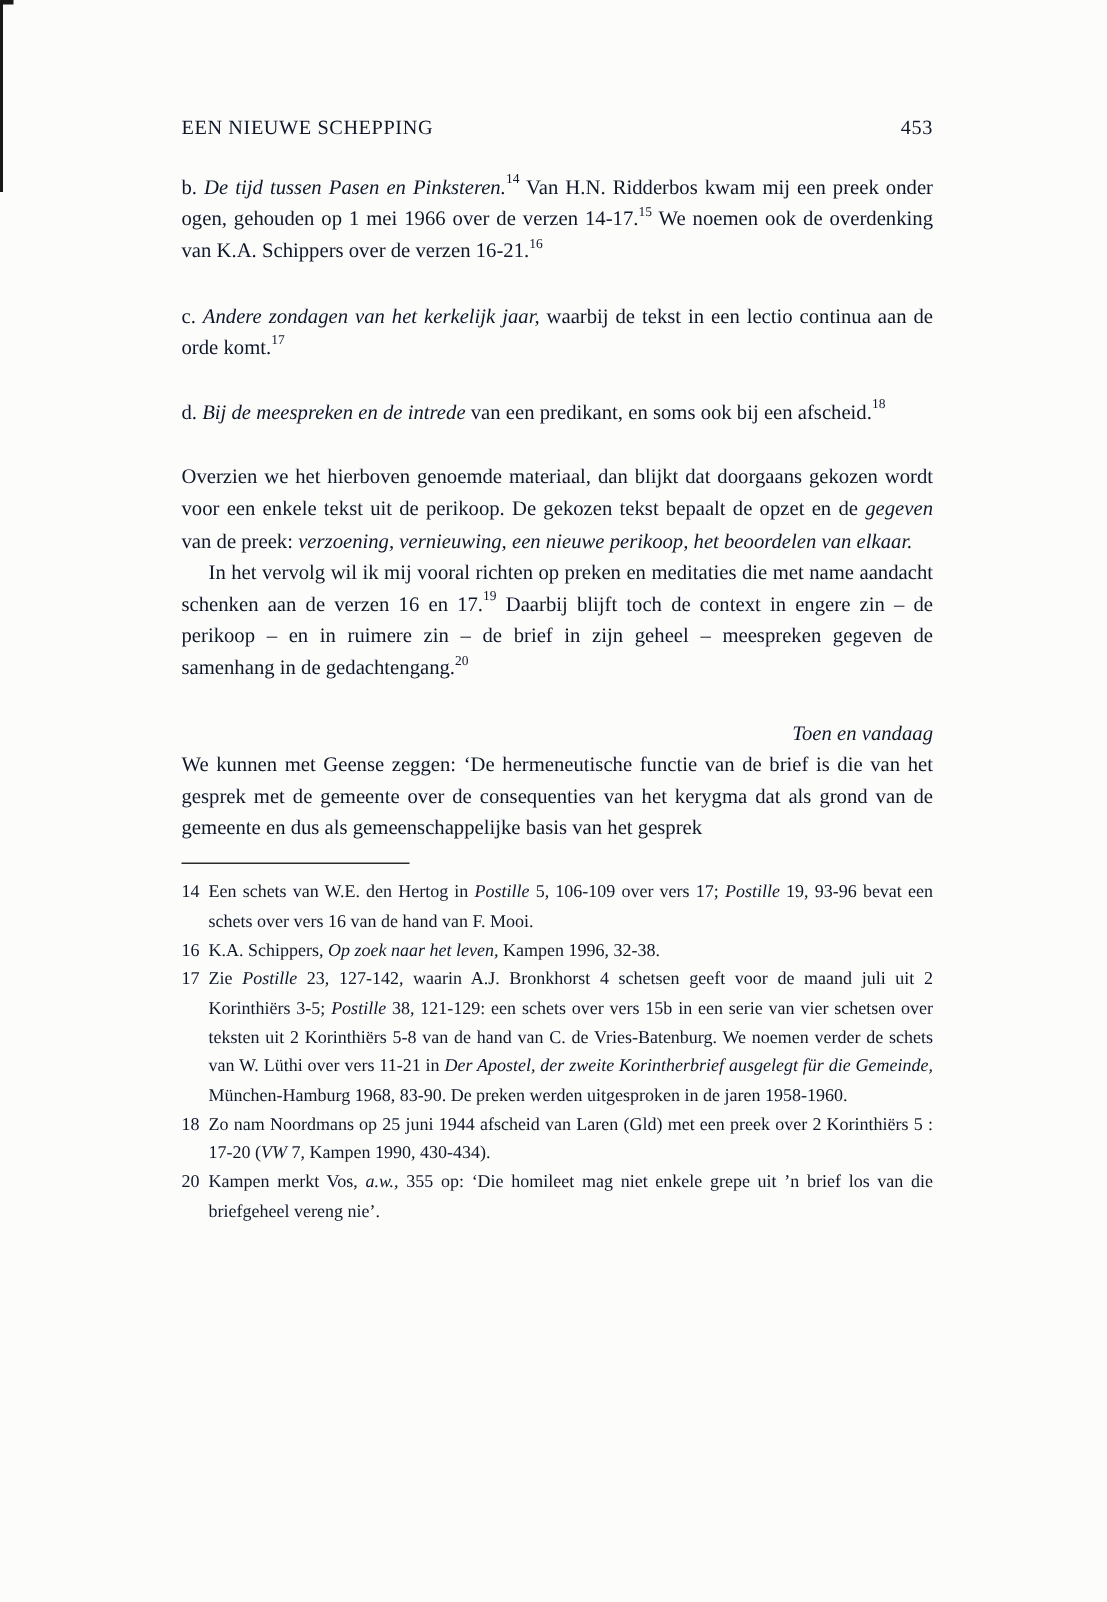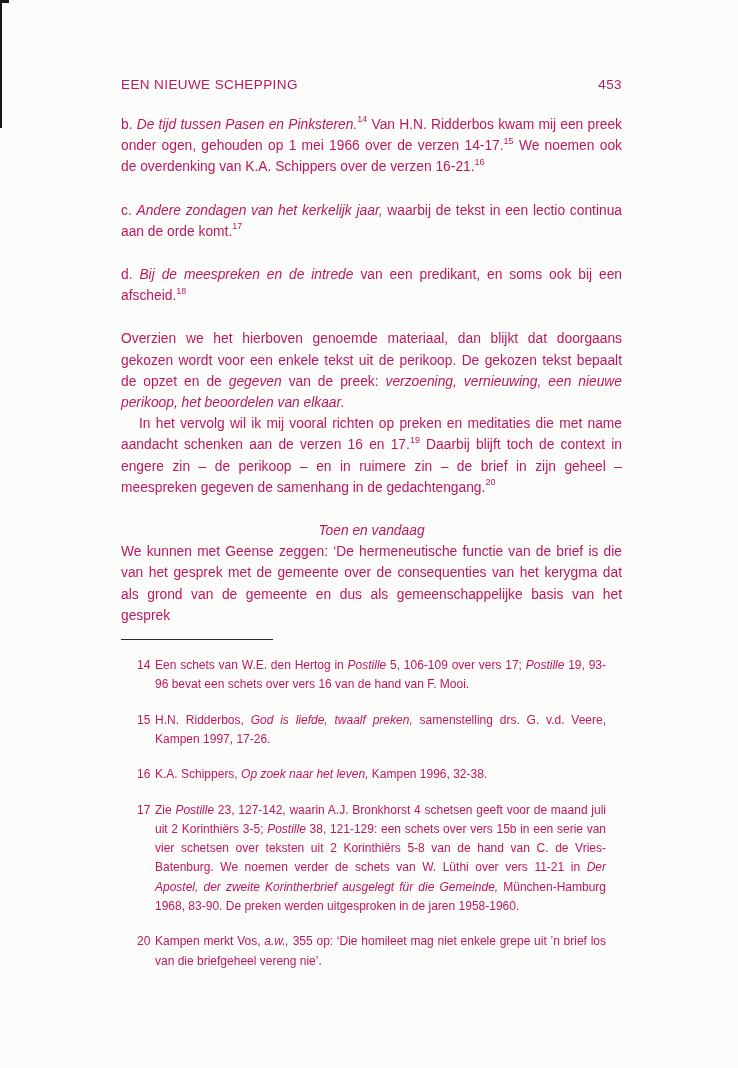--- a/index.html
+++ b/index.html
@@ -6,22 +6,22 @@
     margin: 0;
     padding: 0;
     background: #ffffff;
   }
   .page {
     position: relative;
     width: 738px;
     height: 1068px;
     background: #fcfcfa;
     overflow: hidden;
-    font-family: Liberation Sans, sans-serif;
-    color: #be185d;
+    font-family: Liberation Serif, serif;
+    color: #0f172a;
   }
   .scan-edge {
     position: absolute;
     left: 0;
     top: 0;
     width: 2px;
     height: 128px;
     background: #191919;
   }
   .scan-corner {
@@ -52,41 +52,41 @@
     font-size: 13.8px;
     line-height: 21.2px;
     text-align: justify;
   }
   .body-text h3.section-heading {
     margin: 0;
     font-size: 13.8px;
     line-height: 21.2px;
     font-style: italic;
     font-weight: normal;
-    text-align: center;
+    text-align: right;
   }
   .body-text .gap { margin-top: 22px !important; }
   .body-text .indent { text-indent: 18px; }
   .it { font-style: italic; }
   sup.fnref {
     font-size: 9px;
     line-height: 0;
     position: relative;
     top: -1px;
     vertical-align: super;
   }
   .footnote-rule {
     margin: 13px 0 9px 0;
     width: 152px;
     border: none;
     border-top: 1px solid #2a2a2a;
     height: 0;
   }
   .footnotes p.footnote {
-    margin: 16px;
+    margin: 0;
     font-size: 12px;
     line-height: 19.3px;
     text-align: justify;
     padding-left: 18px;
     text-indent: -18px;
   }
   .fn-num {
     display: inline-block;
     width: 18px;
     text-indent: 0;
@@ -108,19 +108,19 @@
         <p class="para gap"><span>c. </span><span class="it">Andere zondagen van het kerkelijk jaar,</span><span> waarbij de tekst in een lectio continua aan de orde komt.</span><sup class="fnref">17</sup></p>
         <p class="para gap"><span>d. </span><span class="it">Bij de meespreken en de intrede</span><span> van een predikant, en soms ook bij een afscheid.</span><sup class="fnref">18</sup></p>
         <p class="para gap"><span>Overzien we het hierboven genoemde materiaal, dan blijkt dat doorgaans gekozen wordt voor een enkele tekst uit de perikoop. De gekozen tekst bepaalt de opzet en de </span><span class="it">gegeven</span><span> van de preek: </span><span class="it">verzoening, vernieuwing, een nieuwe perikoop, het beoordelen van elkaar.</span></p>
         <p class="para indent"><span>In het vervolg wil ik mij vooral richten op preken en meditaties die met name aandacht schenken aan de verzen 16 en 17.</span><sup class="fnref">19</sup><span> Daarbij blijft toch de context in engere zin – de perikoop – en in ruimere zin – de brief in zijn geheel – meespreken gegeven de samenhang in de gedachtengang.</span><sup class="fnref">20</sup></p>
         <h3 class="section-heading gap"><span>Toen en vandaag</span></h3>
         <p class="para"><span>We kunnen met Geense zeggen: ‘De hermeneutische functie van de brief is die van het gesprek met de gemeente over de consequenties van het kerygma dat als grond van de gemeente en dus als gemeenschappelijke basis van het gesprek</span></p>
       </main>
     <hr class="footnote-rule">
     <section class="footnotes" id="footnote-list">
         <p class="footnote"><span class="fn-num">14</span><span>Een schets van W.E. den Hertog in </span><span class="it">Postille</span><span> 5, 106-109 over vers 17; </span><span class="it">Postille</span><span> 19, 93-96 bevat een schets over vers 16 van de hand van F. Mooi.</span></p>
-        <p class="footnote"><span class="fn-num">15</span><span>H.N. Ridderbos, </span><span class="it">God is liefde, twaalf preken,</span><span> samenstelling drs. G. v.d. Veere, Kampen 1997, 17-26.</span></p>
         <p class="footnote"><span class="fn-num">16</span><span>K.A. Schippers, </span><span class="it">Op zoek naar het leven,</span><span> Kampen 1996, 32-38.</span></p>
         <p class="footnote"><span class="fn-num">17</span><span>Zie </span><span class="it">Postille</span><span> 23, 127-142, waarin A.J. Bronkhorst 4 schetsen geeft voor de maand juli uit 2 Korinthiërs 3-5; </span><span class="it">Postille</span><span> 38, 121-129: een schets over vers 15b in een serie van vier schetsen over teksten uit 2 Korinthiërs 5-8 van de hand van C. de Vries-Batenburg. We noemen verder de schets van W. Lüthi over vers 11-21 in </span><span class="it">Der Apostel, der zweite Korintherbrief ausgelegt für die Gemeinde,</span><span> München-Hamburg 1968, 83-90. De preken werden uitgesproken in de jaren 1958-1960.</span></p>
+        <p class="footnote"><span class="fn-num">18</span><span>Zo nam Noordmans op 25 juni 1944 afscheid van Laren (Gld) met een preek over 2 Korinthiërs 5 : 17-20 (</span><span class="it">VW</span><span> 7, Kampen 1990, 430-434).</span></p>
         <p class="footnote"><span class="fn-num">20</span><span>Kampen merkt Vos, </span><span class="it">a.w.,</span><span> 355 op: ‘Die homileet mag niet enkele grepe uit ’n brief los van die briefgeheel vereng nie’.</span></p>
       </section>
   </div>
 </div>
 
 </body></html>

